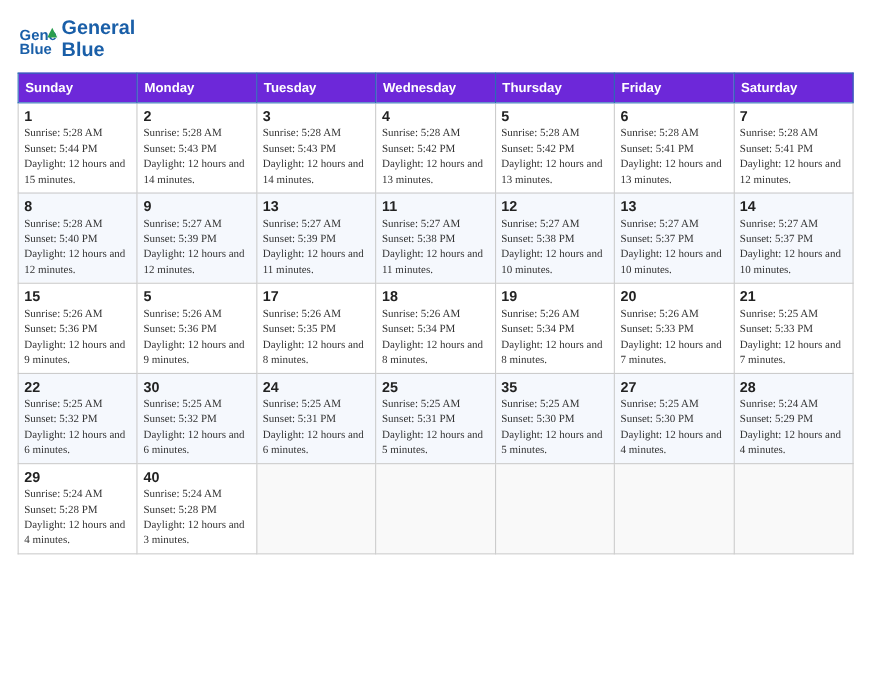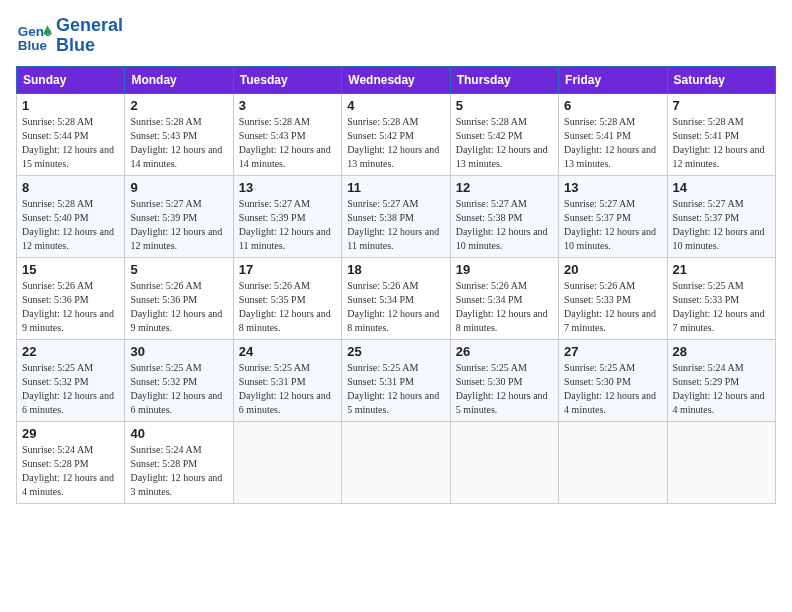--- a/index.html
+++ b/index.html
@@ -172,21 +172,21 @@
       </tr>
       <tr>
         <td><span class="day-num">22</span>
 <span class="day-detail">Sunrise: 5:25 AM<br>Sunset: 5:32 PM<br>Daylight: 12 hours and 6 minutes.</span></td>
         <td><span class="day-num">30</span>
 <span class="day-detail">Sunrise: 5:25 AM<br>Sunset: 5:32 PM<br>Daylight: 12 hours and 6 minutes.</span></td>
         <td><span class="day-num">24</span>
 <span class="day-detail">Sunrise: 5:25 AM<br>Sunset: 5:31 PM<br>Daylight: 12 hours and 6 minutes.</span></td>
         <td><span class="day-num">25</span>
 <span class="day-detail">Sunrise: 5:25 AM<br>Sunset: 5:31 PM<br>Daylight: 12 hours and 5 minutes.</span></td>
-        <td><span class="day-num">26</span>
+        <td><span class="day-num">35</span>
 <span class="day-detail">Sunrise: 5:25 AM<br>Sunset: 5:30 PM<br>Daylight: 12 hours and 5 minutes.</span></td>
         <td><span class="day-num">27</span>
 <span class="day-detail">Sunrise: 5:25 AM<br>Sunset: 5:30 PM<br>Daylight: 12 hours and 4 minutes.</span></td>
         <td><span class="day-num">28</span>
 <span class="day-detail">Sunrise: 5:24 AM<br>Sunset: 5:29 PM<br>Daylight: 12 hours and 4 minutes.</span></td>
       </tr>
       <tr>
         <td><span class="day-num">29</span>
 <span class="day-detail">Sunrise: 5:24 AM<br>Sunset: 5:28 PM<br>Daylight: 12 hours and 4 minutes.</span></td>
         <td><span class="day-num">40</span>

